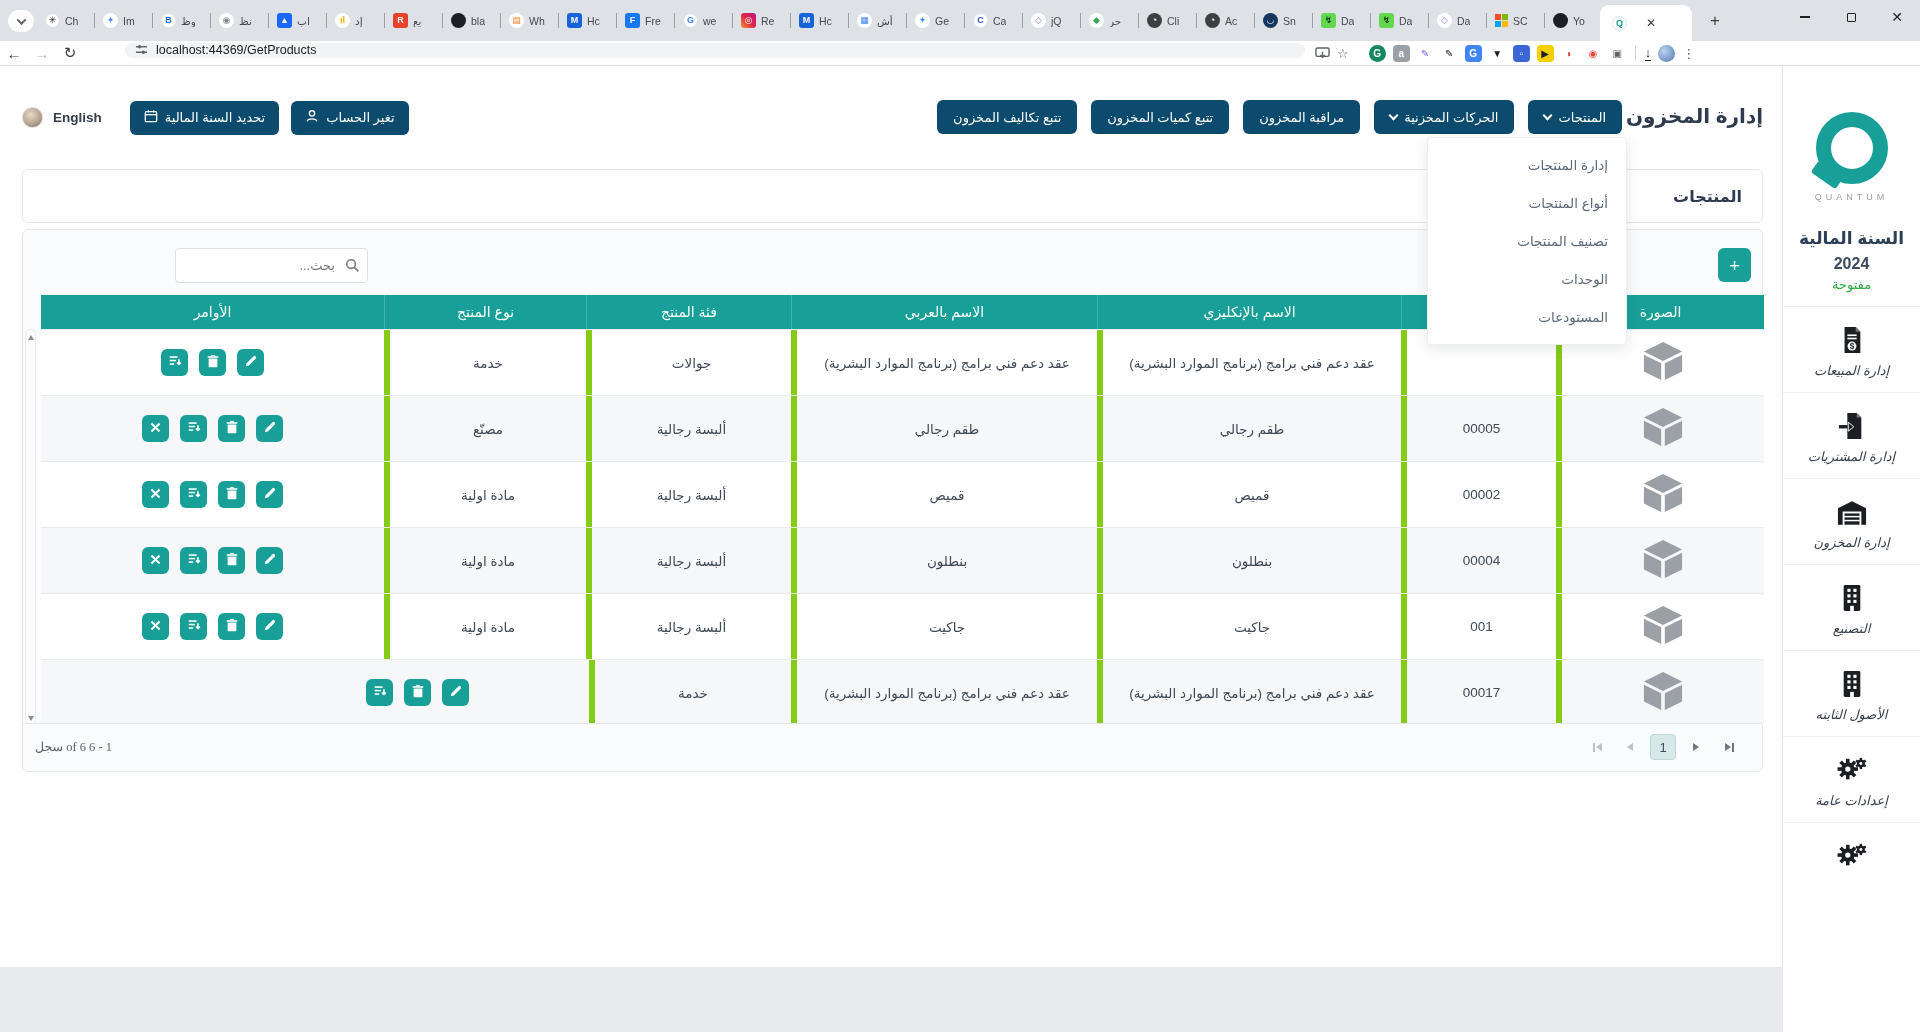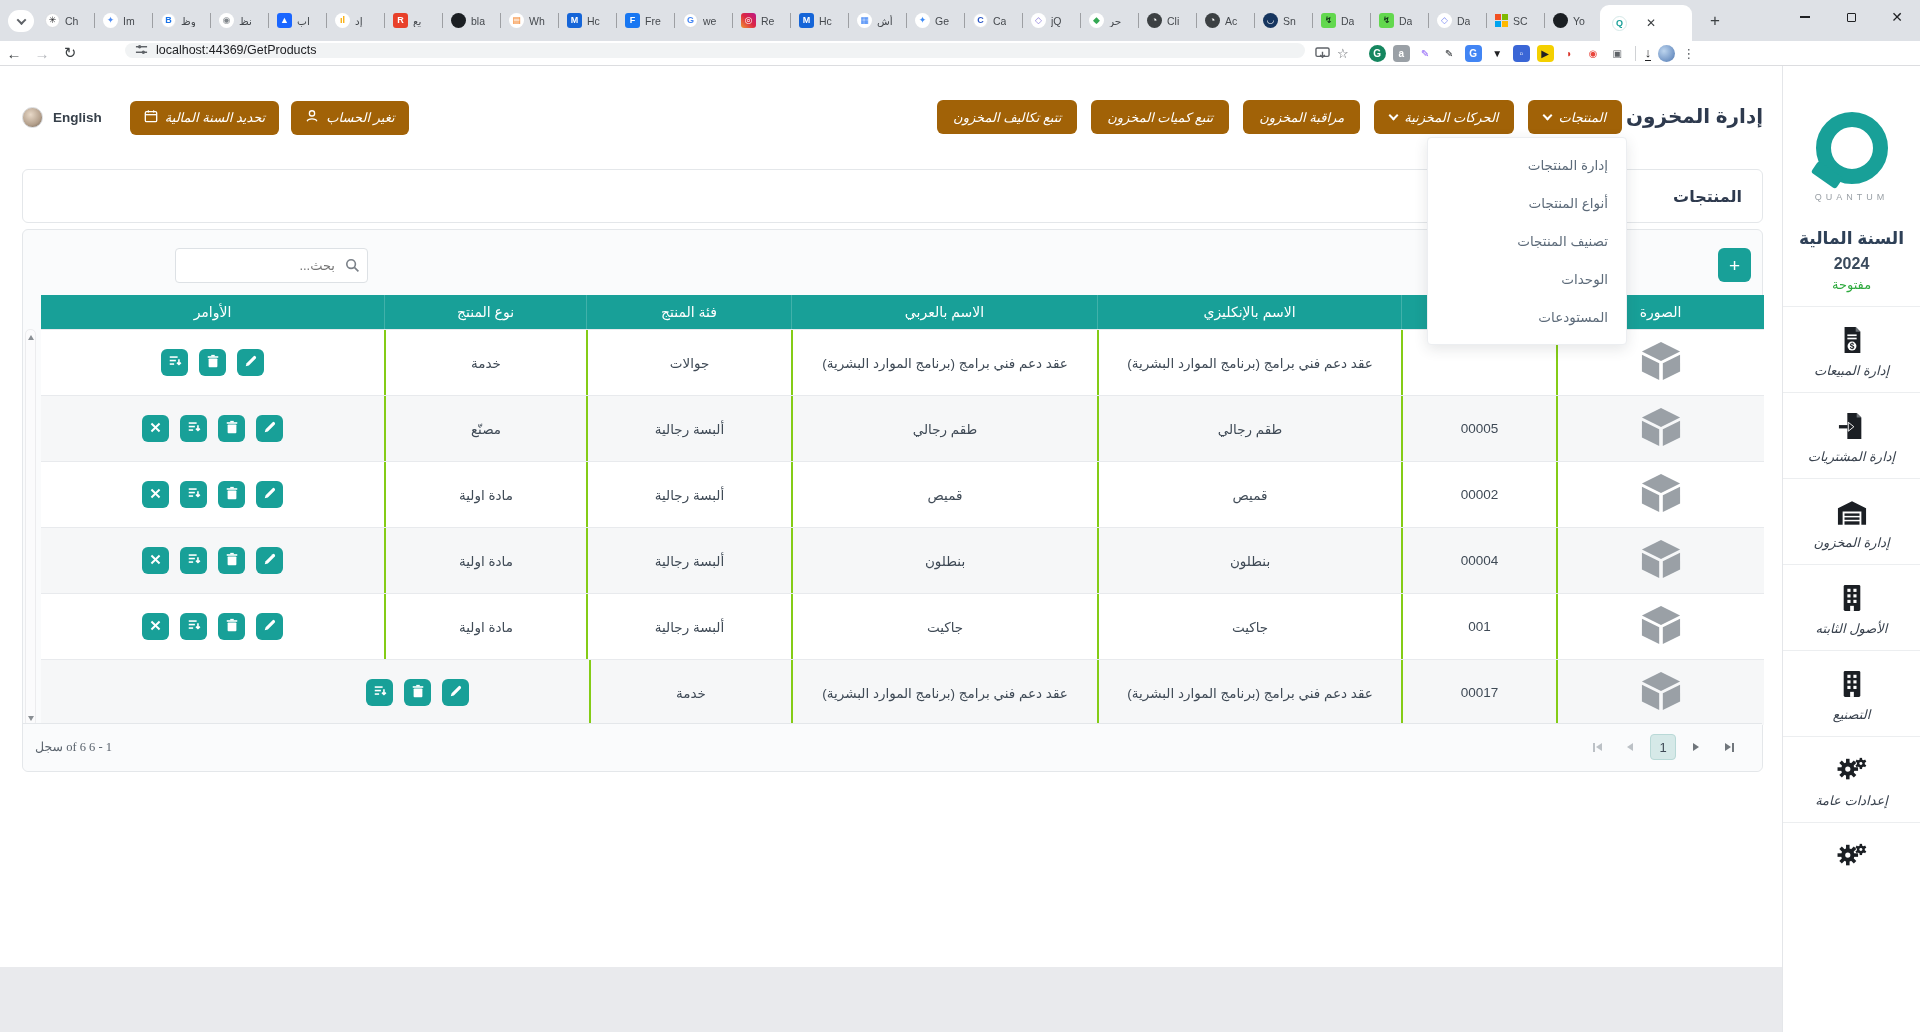--- a/index.html
+++ b/index.html
@@ -56,23 +56,23 @@
   .sidebar { position:absolute; right:0; top:0; width:138px; height:966px; background:#fff;
     border-left:1px solid #e4e6e9; text-align:center; overflow:hidden; }
   .main { position:absolute; left:0; top:0; width:1782px; height:966px;padding-left:48px; }
   .footband { position:absolute; left:0; bottom:0; width:1782px; height:65px; background:#e9eaed; }
 
   
   .hdr-left { position:absolute; left:22px; top:34px; height:35px; display:flex; align-items:center; gap:10px; }
   .user-avatar { width:21px; height:21px; border-radius:50%;
     background:radial-gradient(circle at 40% 35%, #e8d9c8, #b4a08c 60%, #6d5d4e); border:1px solid #d7d9dc; }
   .lang { font-size:13.5px; color:#37404a; font-weight:bold; margin-right:18px; }
-  .tealbtn { background:#a16207; color:#fff; border:none; border-radius:6px; height:34px;
+  .tealbtn { background:#0c4a6e; color:#fff; border:none; border-radius:6px; height:34px;
     padding:0 14px; font-size:13px; display:flex; align-items:center; gap:7px;
-    font-family:inherit; direction:rtl;font-style:italic; }
+    font-family:inherit; direction:rtl; }
   .hdr-title { position:absolute; right:19px; top:38px; font-size:20px; font-weight:bold; color:#2e3a4e; direction:rtl; }
   .mainnav { position:absolute; right:160px; top:34px; display:flex; flex-direction:row; direction:rtl; gap:14px; }
   .mainnav .tealbtn { padding:0 16px; }
   .chev-w { width:7px; height:7px; border-right:2px solid #fff; border-bottom:2px solid #fff;
     transform:rotate(45deg); margin-top:-3px; }
 
   
   .dropdown { position:absolute; left:1427px; top:71px; width:200px; background:#fff; z-index:40;
     border:1px solid #eceef1; border-radius:4px; box-shadow:0 4px 14px rgba(40,50,60,.12); padding:8px 0; }
   .dd-item { direction:rtl; text-align:right; padding:11px 18px; font-size:13.5px; color:#5d6b7a; }
@@ -91,21 +91,21 @@
   .search-ic { position:absolute; left:322px; top:28px; }
 
   
   .grid { position:absolute; left:18px; top:65px; width:1723px; }
   .g-head { display:flex; direction:rtl; background:#18A098; height:34px; }
   .g-head .cell { color:#fff; font-size:14px; display:flex; align-items:center; justify-content:center;
     border-left:1px solid rgba(255,255,255,.18); }
   .g-row { display:flex; direction:rtl; height:66px; background:#fff; border-top:1px solid #e8eaed; }
   .g-row.alt { background:#f6f7f8; }
   .cell { display:flex; align-items:center; justify-content:center; font-size:13.5px; color:#3f4a56;
-    direction:rtl; border-left:2px solid #84cc16; overflow:hidden; }
+    direction:rtl; border-left:6px solid #84cc16; overflow:hidden; }
   .cell:last-child { border-left:none; }
   .col-img{width:208px} .col-code{width:155px;direction:ltr} .col-en{width:304px} .col-ar{width:306px}
   .col-cat{width:205px} .col-type{width:202px} .col-act{width:343px}
   .actions { display:flex; direction:ltr; gap:11px; }
   .act-btn { width:27px; height:27px; background:#18A098; border:none; border-radius:6px;
     display:flex; align-items:center; justify-content:center; }
   .vscroll { position:absolute; left:2px; top:99px; width:11px; height:398px; background:#fbfbfc;
     border:1px solid #ececee; border-radius:5px; }
   .vs-up,.vs-down { position:absolute; left:2px; width:0; height:0; border-style:solid; }
   .vs-up { top:5px; border-width:0 3.5px 5px 3.5px; border-color:transparent transparent #8a8f94 transparent; }
@@ -756,38 +756,38 @@
                 <rect x="8" y="5" width="3.4" height="3.4"></rect>
                 <rect x="14.5" y="5" width="3.4" height="3.4"></rect>
                 <rect x="8" y="11" width="3.4" height="3.4"></rect>
                 <rect x="14.5" y="11" width="3.4" height="3.4"></rect>
                 <rect x="8" y="17" width="3.4" height="3.4"></rect>
                 <rect x="14.5" y="17" width="3.4" height="3.4"></rect>
                 <rect x="11" y="23.5" width="4" height="5.5"></rect>
               </g>
             </svg>
           </div>
-          <div class="sb-label">الأصول الثابته</div>
+          <div class="sb-label">التصنيع</div>
         </div>
         <div class="sb-item">
           <div class="ic">
             <svg width="24" height="28" viewBox="0 0 26 30">
               <rect x="4" y="1" width="18" height="28" rx="1.5" fill="#1b1f24"></rect>
               <g fill="#fff">
                 <rect x="8" y="5" width="3.4" height="3.4"></rect>
                 <rect x="14.5" y="5" width="3.4" height="3.4"></rect>
                 <rect x="8" y="11" width="3.4" height="3.4"></rect>
                 <rect x="14.5" y="11" width="3.4" height="3.4"></rect>
                 <rect x="8" y="17" width="3.4" height="3.4"></rect>
                 <rect x="14.5" y="17" width="3.4" height="3.4"></rect>
                 <rect x="11" y="23.5" width="4" height="5.5"></rect>
               </g>
             </svg>
           </div>
-          <div class="sb-label">التصنيع</div>
+          <div class="sb-label">الأصول الثابته</div>
         </div>
         <div class="sb-item">
           <div class="ic">
             <svg width="32" height="28" viewBox="0 0 34 30">
               <g fill="#1b1f24">
                 <g>
                   <rect x="10.6" y="3" width="3.8" height="22"></rect>
                   <rect x="10.6" y="3" width="3.8" height="22" transform="rotate(45 12.5 14)"></rect>
                   <rect x="10.6" y="3" width="3.8" height="22" transform="rotate(90 12.5 14)"></rect>
                   <rect x="10.6" y="3" width="3.8" height="22" transform="rotate(135 12.5 14)"></rect>

